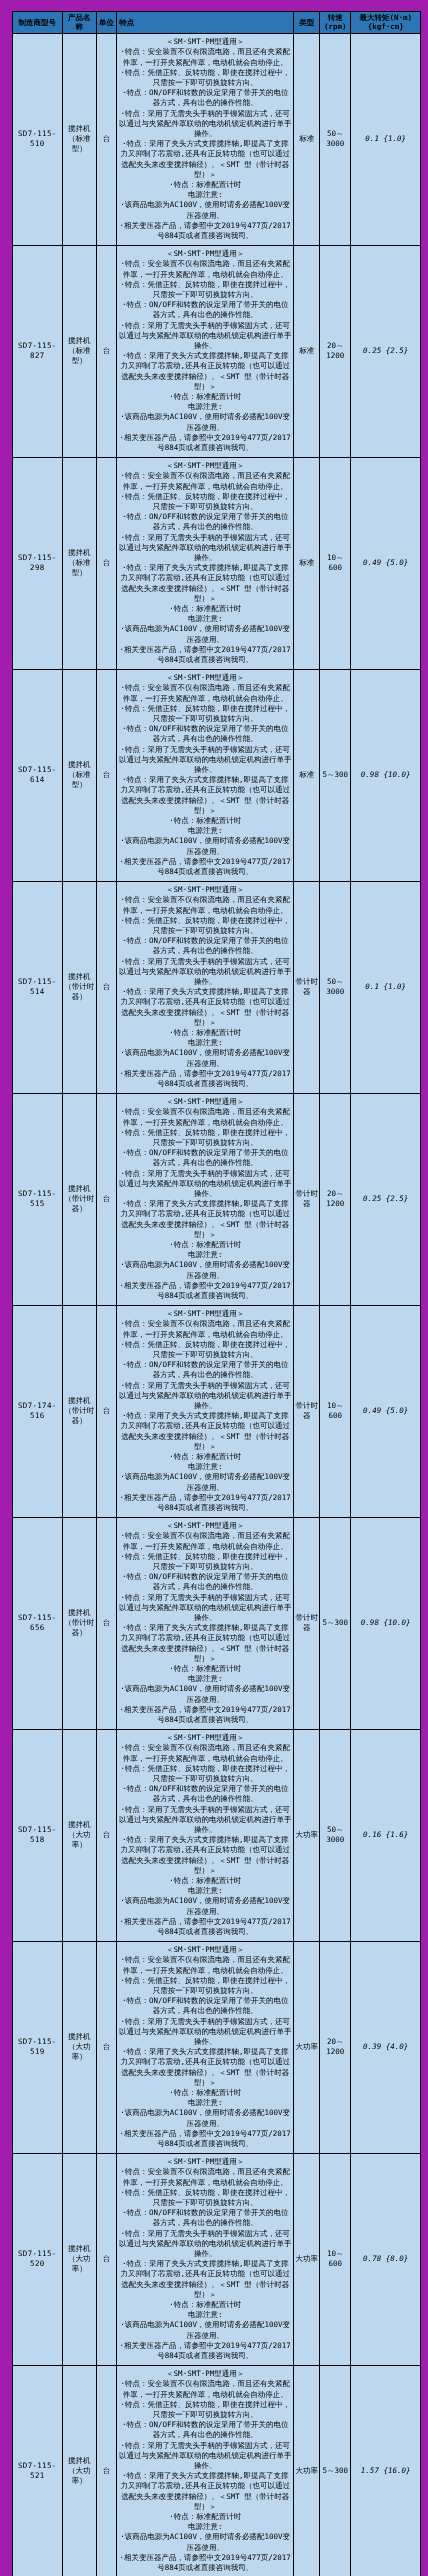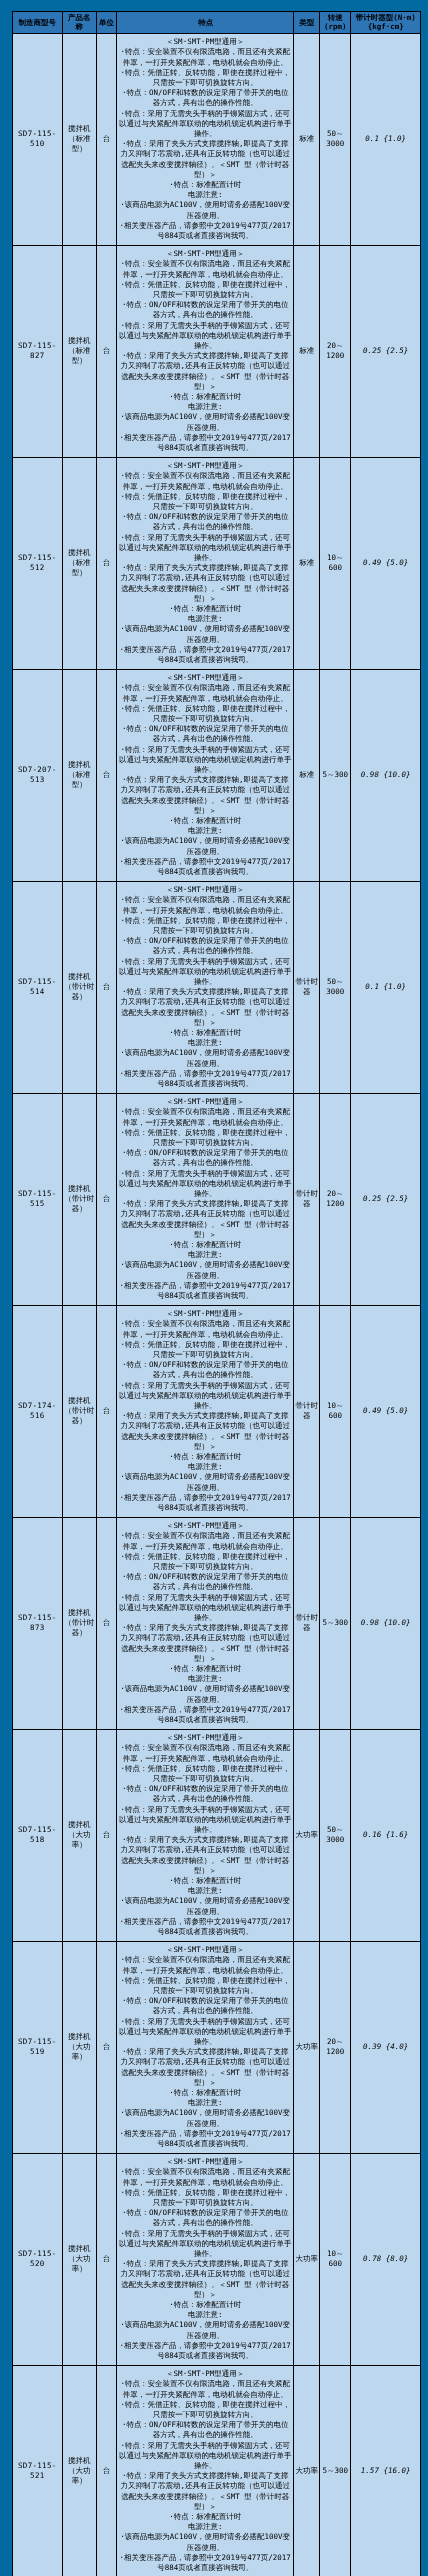--- a/index.html
+++ b/index.html
@@ -6,21 +6,21 @@
     margin: 0;
     padding: 0;
     background: #FFFFFF;
     font-family: "DejaVu Sans Mono", "Liberation Mono", monospace;
     color: #000000;
   }
   .page {
     width: 429px;
     height: 2576px;
     position: relative;
-    background: #0369a1;
+    background: #a21caf;
   }
   table.product-table {
     position: absolute;
     left: 11.8px;
     top: 10.7px;
     width: 409px;
     border-collapse: collapse;
     table-layout: fixed;
     background: #BDD7EE;
   }
@@ -35,21 +35,21 @@
     background: #2E75B6;
     color: #000000;
     font-weight: bold;
     font-size: 7.5px;
     line-height: 9px;
     height: 20px;
     padding: 0.5px 1.1px;
     white-space: pre-line;
   }
   table.product-table th.th-features {
-    text-align: center;
+    text-align: left;
     padding-left: 2.1px;
   }
   table.product-table td {
     background: #BDD7EE;
     font-size: 7.5px;
     line-height: 10.2px;
     height: 210px;
     padding: 0.5px 1.1px;
   }
   td.cell-model {
@@ -103,21 +103,21 @@
     <thead>
       <tr>
         <th>制造商型号</th>
         <th>产品名
 称</th>
         <th>单位</th>
         <th class="th-features">特点</th>
         <th>类型</th>
         <th>转速
 (rpm)</th>
-        <th>带计时器型(N·m)
+        <th>最大转矩(N·m)
 {kgf·cm}</th>
       </tr>
     </thead>
     <tbody>
         <tr>
         <td class="cell-model">SD7-115-510</td>
         <td class="cell-product">搅拌机（标准型）</td>
         <td class="cell-unit">台</td>
         <td class="cell-features">＜SM·SMT·PM型通用＞
 ·特点：安全装置不仅有限流电路，而且还有夹紧配件罩，一打开夹紧配件罩，电动机就会自动停止。
@@ -145,39 +145,39 @@
 ·特点：采用了夹头方式支撑搅拌轴,即提高了支撑力又抑制了芯震动,还具有正反转功能（也可以通过选配夹头来改变搅拌轴径）。＜SMT 型（带计时器型）＞
 ·特点：标准配置计时
 电源注意:
 ·该商品电源为AC100V，使用时请务必搭配100V变压器使用。
 ·相关变压器产品，请参照中文2019号477页/2017号884页或者直接咨询我司。</td>
         <td class="cell-type">标准</td>
         <td class="cell-speed">20～1200</td>
         <td class="cell-torque">0.25 {2.5}</td>
       </tr>
         <tr>
-        <td class="cell-model">SD7-115-512</td>
+        <td class="cell-model">SD7-115-298</td>
         <td class="cell-product">搅拌机（标准型）</td>
         <td class="cell-unit">台</td>
         <td class="cell-features">＜SM·SMT·PM型通用＞
 ·特点：安全装置不仅有限流电路，而且还有夹紧配件罩，一打开夹紧配件罩，电动机就会自动停止。
 ·特点：凭借正转、反转功能，即使在搅拌过程中，只需按一下即可切换旋转方向。
 ·特点：ON/OFF和转数的设定采用了带开关的电位器方式，具有出色的操作性能。
 ·特点：采用了无需夹头手柄的手铆紧固方式，还可以通过与夹紧配件罩联动的电动机锁定机构进行单手操作。
 ·特点：采用了夹头方式支撑搅拌轴,即提高了支撑力又抑制了芯震动,还具有正反转功能（也可以通过选配夹头来改变搅拌轴径）。＜SMT 型（带计时器型）＞
 ·特点：标准配置计时
 电源注意:
 ·该商品电源为AC100V，使用时请务必搭配100V变压器使用。
 ·相关变压器产品，请参照中文2019号477页/2017号884页或者直接咨询我司。</td>
         <td class="cell-type">标准</td>
         <td class="cell-speed">10～600</td>
         <td class="cell-torque">0.49 {5.0}</td>
       </tr>
         <tr>
-        <td class="cell-model">SD7-207-513</td>
+        <td class="cell-model">SD7-115-614</td>
         <td class="cell-product">搅拌机（标准型）</td>
         <td class="cell-unit">台</td>
         <td class="cell-features">＜SM·SMT·PM型通用＞
 ·特点：安全装置不仅有限流电路，而且还有夹紧配件罩，一打开夹紧配件罩，电动机就会自动停止。
 ·特点：凭借正转、反转功能，即使在搅拌过程中，只需按一下即可切换旋转方向。
 ·特点：ON/OFF和转数的设定采用了带开关的电位器方式，具有出色的操作性能。
 ·特点：采用了无需夹头手柄的手铆紧固方式，还可以通过与夹紧配件罩联动的电动机锁定机构进行单手操作。
 ·特点：采用了夹头方式支撑搅拌轴,即提高了支撑力又抑制了芯震动,还具有正反转功能（也可以通过选配夹头来改变搅拌轴径）。＜SMT 型（带计时器型）＞
 ·特点：标准配置计时
 电源注意:
@@ -235,21 +235,21 @@
 ·特点：采用了夹头方式支撑搅拌轴,即提高了支撑力又抑制了芯震动,还具有正反转功能（也可以通过选配夹头来改变搅拌轴径）。＜SMT 型（带计时器型）＞
 ·特点：标准配置计时
 电源注意:
 ·该商品电源为AC100V，使用时请务必搭配100V变压器使用。
 ·相关变压器产品，请参照中文2019号477页/2017号884页或者直接咨询我司。</td>
         <td class="cell-type">带计时器</td>
         <td class="cell-speed">10～600</td>
         <td class="cell-torque">0.49 {5.0}</td>
       </tr>
         <tr>
-        <td class="cell-model">SD7-115-873</td>
+        <td class="cell-model">SD7-115-656</td>
         <td class="cell-product">搅拌机（带计时器）</td>
         <td class="cell-unit">台</td>
         <td class="cell-features">＜SM·SMT·PM型通用＞
 ·特点：安全装置不仅有限流电路，而且还有夹紧配件罩，一打开夹紧配件罩，电动机就会自动停止。
 ·特点：凭借正转、反转功能，即使在搅拌过程中，只需按一下即可切换旋转方向。
 ·特点：ON/OFF和转数的设定采用了带开关的电位器方式，具有出色的操作性能。
 ·特点：采用了无需夹头手柄的手铆紧固方式，还可以通过与夹紧配件罩联动的电动机锁定机构进行单手操作。
 ·特点：采用了夹头方式支撑搅拌轴,即提高了支撑力又抑制了芯震动,还具有正反转功能（也可以通过选配夹头来改变搅拌轴径）。＜SMT 型（带计时器型）＞
 ·特点：标准配置计时
 电源注意:

